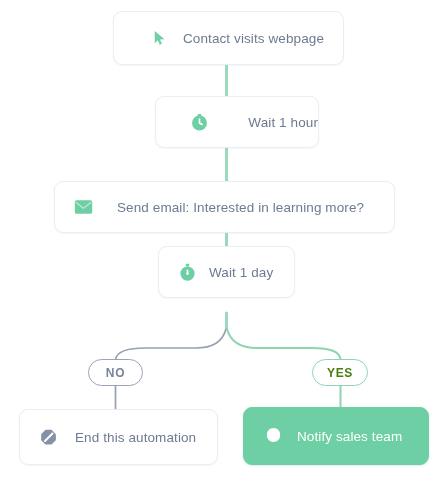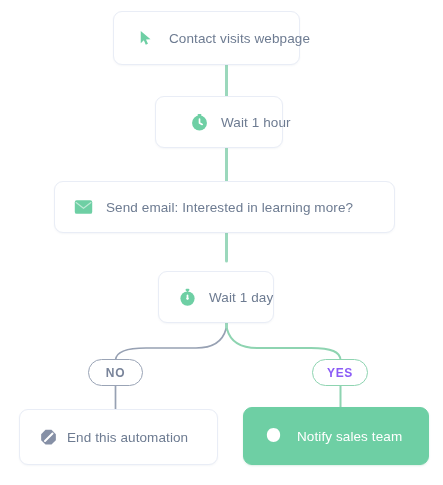--- a/index.html
+++ b/index.html
@@ -45,38 +45,38 @@
     height: 22px;
   }
   .node .lbl {
     font-size: 13.5px;
     color: #6d7b91;
     letter-spacing: .1px;
     white-space: nowrap;
   }
 
   
-  #node-trigger { left: 113px; top: 11px;  width: 187px; height: 54px; padding-left: 21px; }
+  #node-trigger { left: 113px; top: 11px;  width: 231px; height: 54px; padding-left: 35px; }
   #node-trigger .lbl { margin-left: 12px; }
 
   
-  #node-wait-hour { left: 155px; top: 96px; width: 128px; height: 52px; padding-left: 32px; justify-content: space-between; }
+  #node-wait-hour { left: 155px; top: 96px; width: 164px; height: 52px; padding-left: 32px; justify-content: space-between; }
   #node-wait-hour .lbl { margin-left: 11px; }
 
   
-  #node-email { left: 54px; top: 181px; width: 341px; height: 52px; padding-left: 17px; }
+  #node-email { left: 54px; top: 181px; width: 341px; height: 52px; padding-left: 17px; gap: 11px; }
   #node-email .lbl { margin-left: 12px; }
 
   
-  #node-wait-day { left: 158px; top: 271px; width: 116px; height: 52px; padding-left: 17px; }
+  #node-wait-day { left: 158px; top: 246px; width: 137px; height: 52px; padding-left: 17px; }
   #node-wait-day .lbl { margin-left: 11px; }
 
   
   #node-end { left: 19px; top: 409px; width: 199px; height: 56px; padding-left: 17px; }
-  #node-end .lbl { margin-left: 8px; }
+  #node-end .lbl { margin-left: 16px; }
 
   
   #node-notify {
     left: 243px; top: 407px; width: 186px; height: 58px; padding-left: 18px;
     background: #6ecfa4;
     border: 1px solid #6ecfa4;
     box-shadow: 0 1px 2px rgba(90,170,135,0.20);
   }
   #node-notify .lbl { margin-left: 13px; color: #ffffff; }
 
@@ -90,21 +90,21 @@
     height: 27px;
     border-radius: 14px;
     background: #ffffff;
     font-size: 12px;
     font-weight: bold;
     letter-spacing: .7px;
     z-index: 3;
     text-align: center;
   }
   #pill-no  { left: 88px;  top: 359px; width: 55px; border: 1.4px solid #9aa4b6; color: #79849a; }
-  #pill-yes { left: 312px; top: 359px; width: 56px; border: 1.4px solid #8ed4b1; color: #8b5cf6; }
+  #pill-yes { left: 312px; top: 359px; width: 56px; border: 1.4px solid #8ed4b1; color: #4d7c0f; }
 </style>
 </head>
 <body>
 
 <div id="canvas">
 
   <svg id="wires" viewBox="0 0 443 485" width="443" height="485" fill="none">
 
     <path d="M226.5 65 L226.5 96" stroke="#9bd8bc" stroke-width="3" stroke-linecap="round"></path>
 

